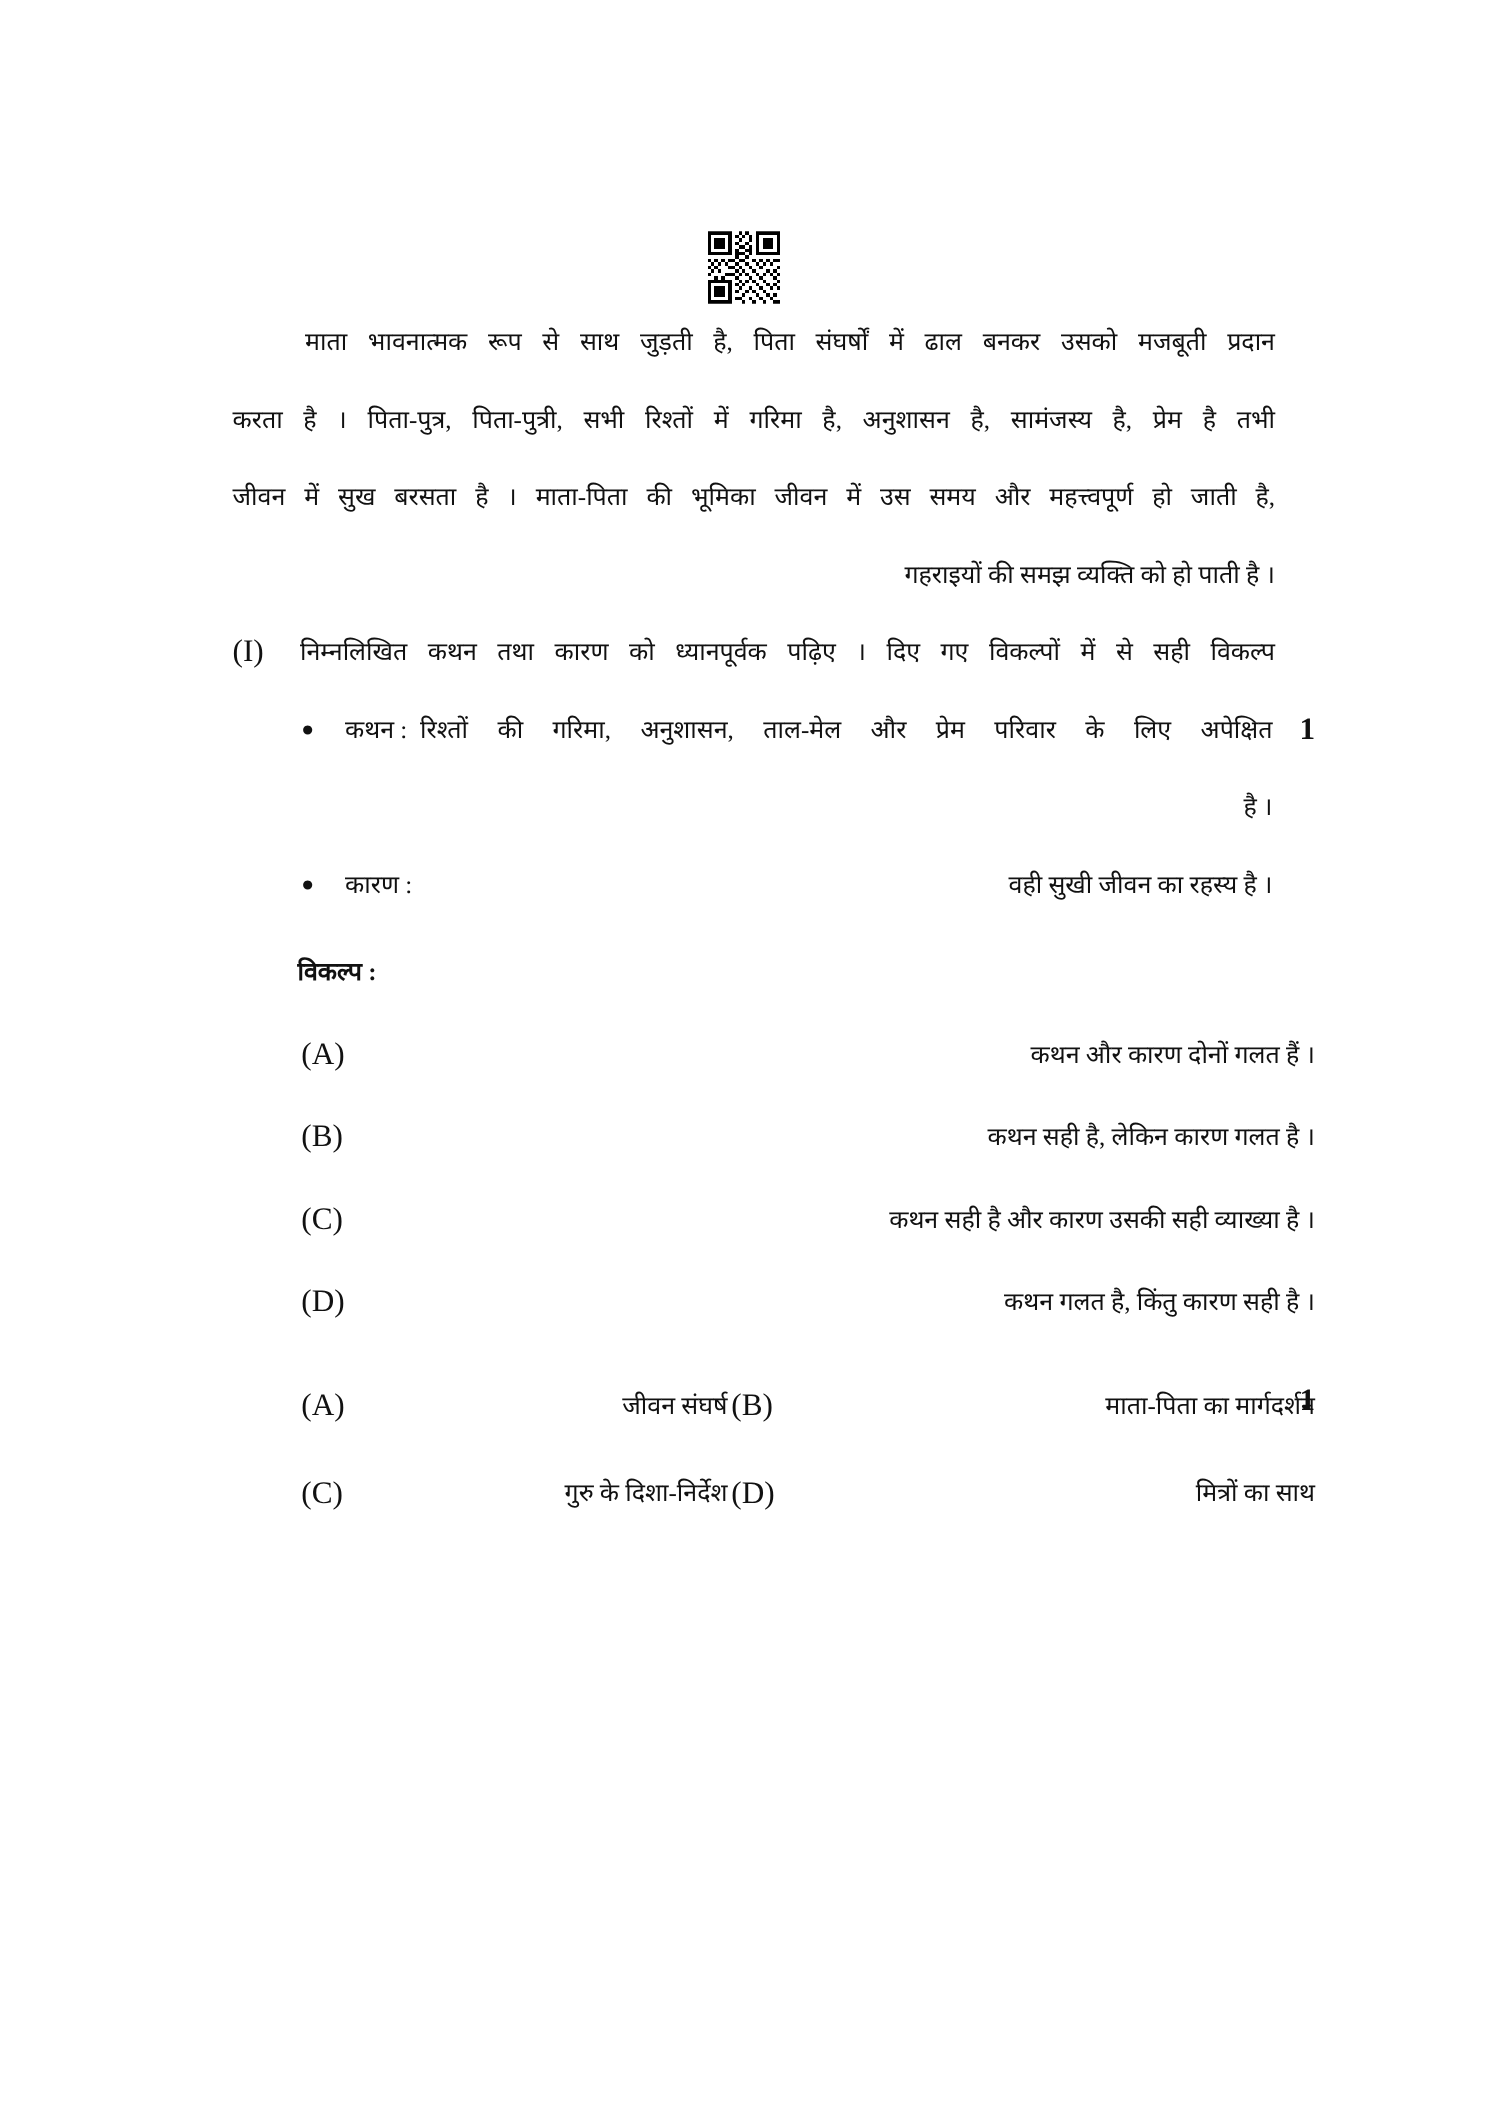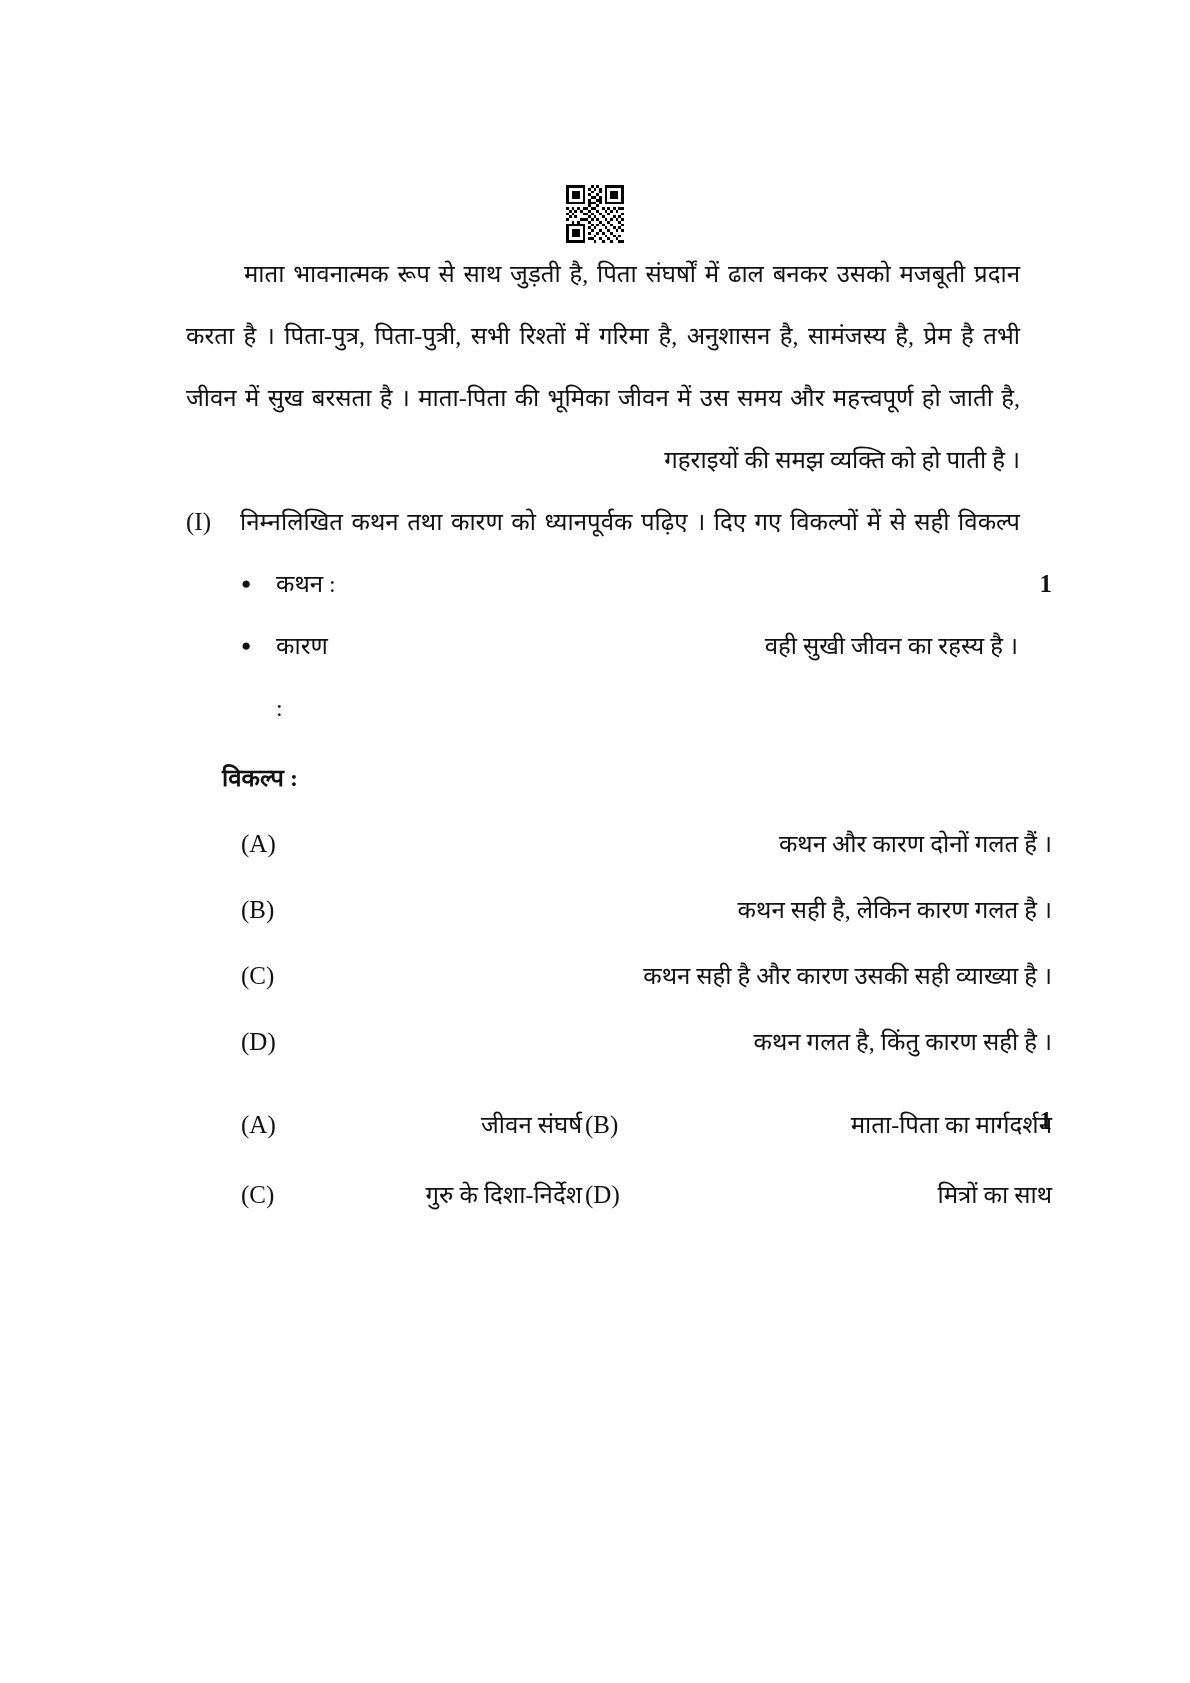--- a/index.html
+++ b/index.html
@@ -13,42 +13,42 @@
   }
   .page { width:1190px; height:1683px; position:relative; }
 
   
   .qr { width:58px; height:58px; margin:185px auto 0 auto; }
 
   
   .content { position:relative; margin-left:186px; width:866px; }
 
   
-  .dv { font-size:24px; line-height:62px; }
+  .dv { font-size:20px; line-height:62px; }
   .jline { text-align:justify; text-align-last:justify; }
   .pline { text-align:right; }
 
   .para { width:834px; margin-top:0; }
   .para .indent { padding-left:58px; }
 
   .qblock { position:relative; }
   .qrow { display:flex; }
   .qlabel { flex:0 0 54px; font-size:25px; line-height:62px; }
   .qbody { width:780px; }
 
   .marks { position:absolute; right:0; font-size:25px; line-height:62px; font-weight:700; }
   .marks-q1 { top:62px; }
   .marks-q2 { top:0; }
 
   .bullet-row { display:flex; margin-left:52px; }
   .bullet { flex:0 0 38px; padding-left:3px; font-size:17px; line-height:62px; }
   .blabel { flex:0 0 60px; font-weight:400; }
   .btext { width:682px; }
 
-  .opt-heading { margin-left:36px; margin-top:8px; font-weight:700; }
+  .opt-heading { margin-left:52px; margin-top:8px; font-weight:700; }
 
   .opt-row { display:flex; margin-left:52px; margin-top:4px; }
   .opt-letter { flex:0 0 54px; padding-left:3px; font-size:25px; line-height:62px; }
   .opt-text { flex:1; }
 
   .q2 { margin-top:17px; }
   .opt-grid { display:grid; grid-template-columns:54px 290px 55px auto; margin-left:52px; }
   .opt-grid .row1 { margin-top:4px; }
   .opt-grid .row2 { margin-top:8px; }
   .opt-grid .opt-letter { padding-left:3px; }
@@ -100,20 +100,24 @@
       <div class="qrow">
         <span class="qlabel">(I)</span>
         <div class="qbody">
           <div class="dv jline">निम्नलिखित कथन तथा कारण को ध्यानपूर्वक पढ़िए । दिए गए विकल्पों में से सही विकल्प</div>
         </div>
       </div>
 
       <div class="bullet-row">
         <span class="bullet">●</span>
         <span class="blabel dv">कथन :</span>
+        <div class="btext">
+          <div class="dv jline">रिश्तों की गरिमा, अनुशासन, ताल-मेल और प्रेम परिवार के लिए अपेक्षित</div>
+          <div class="dv pline">है ।</div>
+        </div>
       </div>
 
       <div class="bullet-row">
         <span class="bullet">●</span>
         <span class="blabel dv">कारण :</span>
         <div class="btext">
           <div class="dv pline">वही सुखी जीवन का रहस्य है ।</div>
         </div>
       </div>
 

